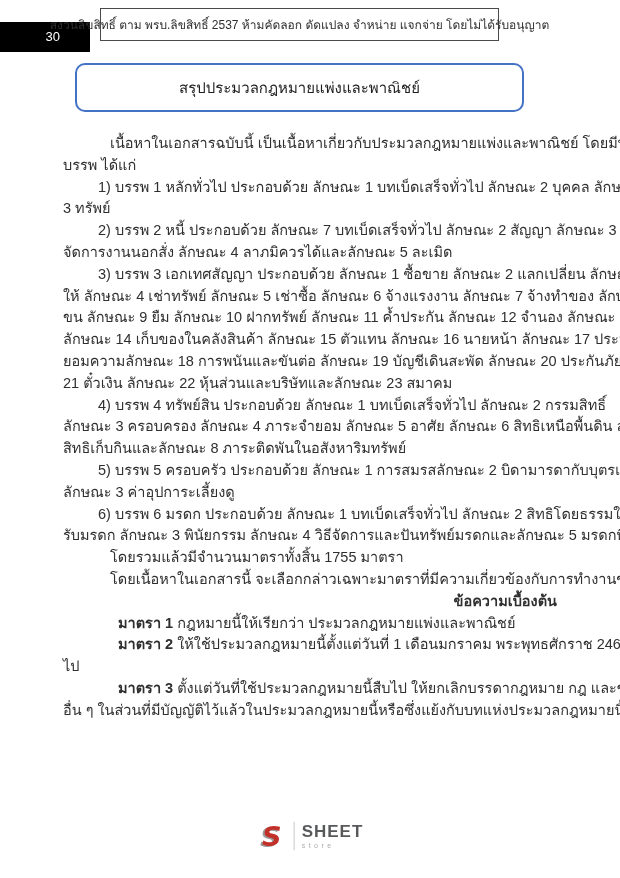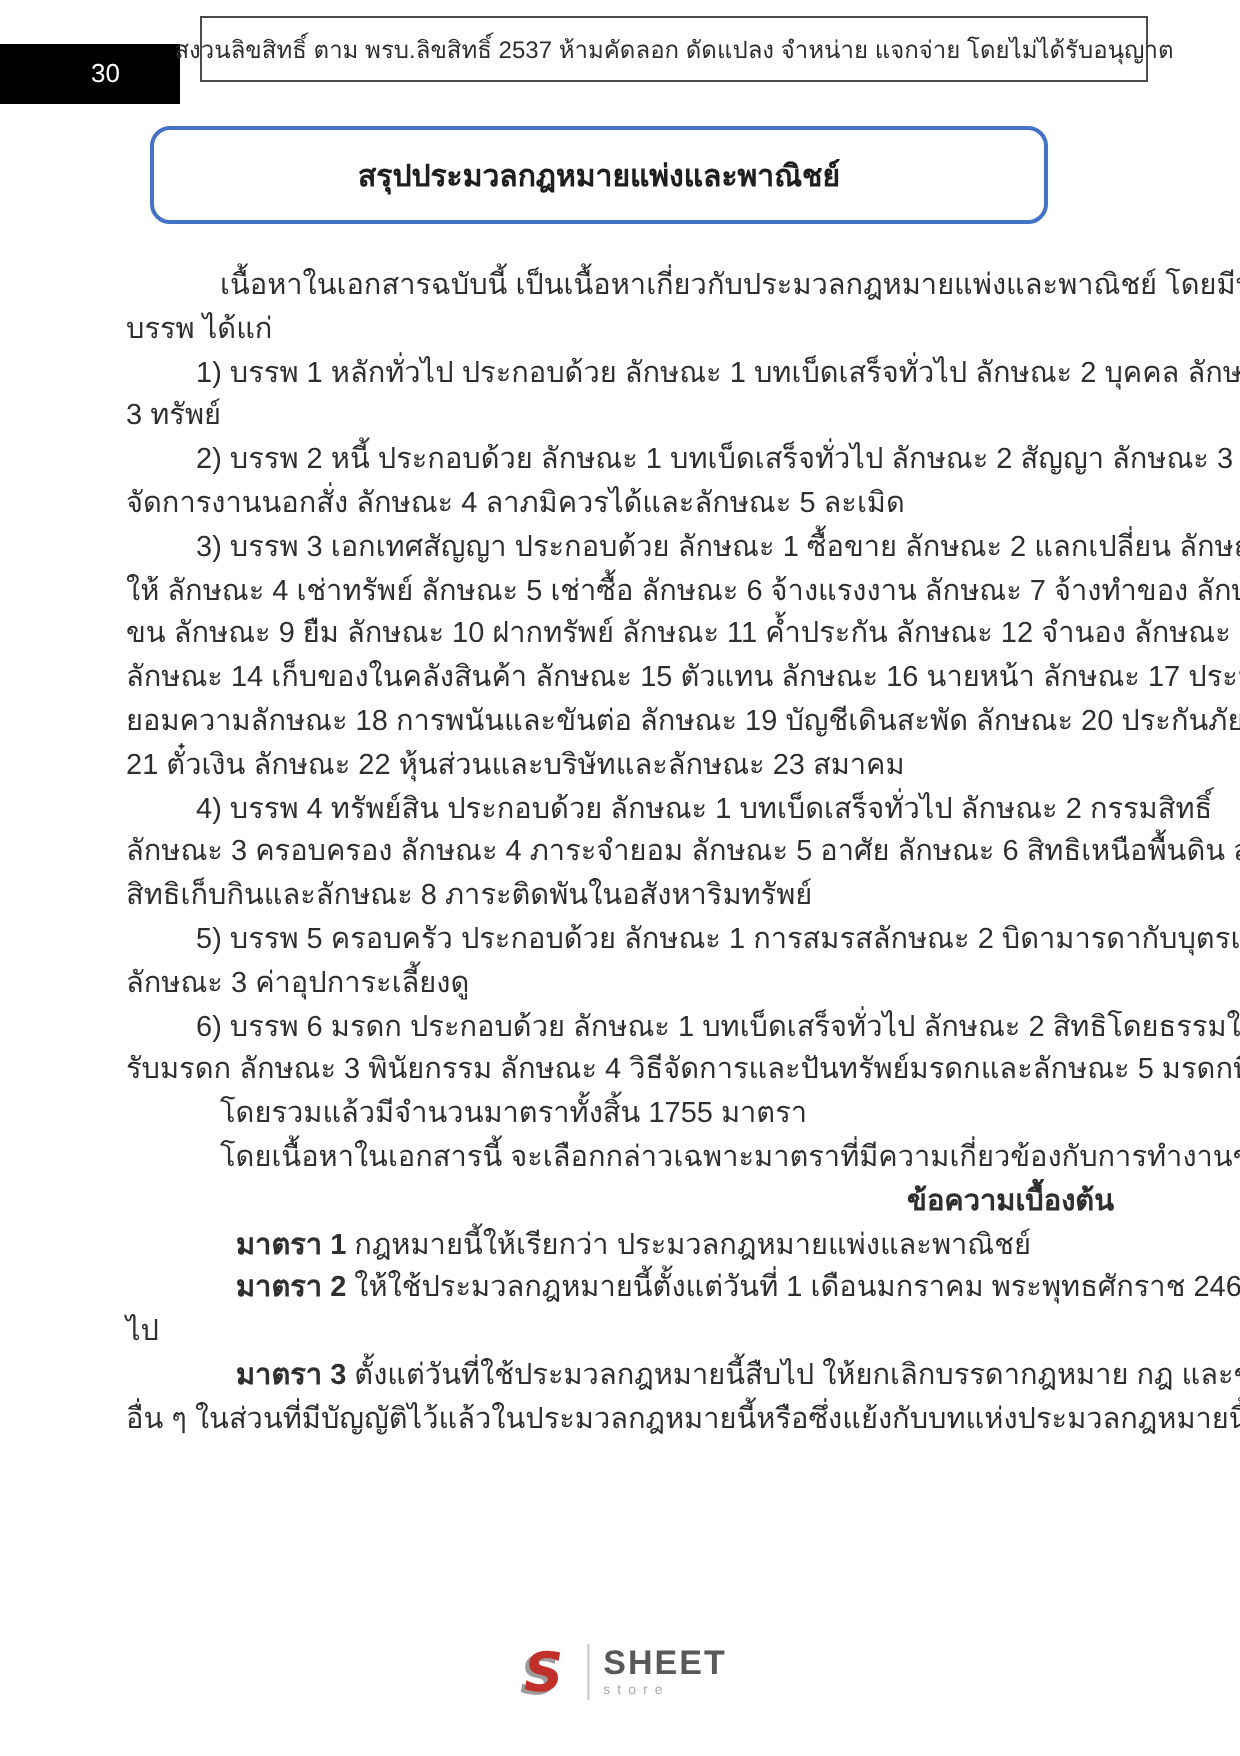--- a/index.html
+++ b/index.html
@@ -16,36 +16,36 @@
     width: 90px; height: 30px;
     background: #000000;
     color: #ffffff;
     font-size: 13px;
     text-align: right;
     line-height: 30px;
     padding-right: 30px;
   }
   .copyright-box {
     position: absolute; left: 100px; top: 8px;
-    width: 474px; height: 33px;
+    width: 399px; height: 33px;
     border: 1px solid #4a4a4a;
     background: #ffffff;
     display: flex; align-items: center; justify-content: center;
     font-size: 12px;
     color: #2e2e2e;
     white-space: nowrap;
   }
   .title-box {
     position: absolute; left: 75px; top: 63px;
     width: 449px; height: 49px;
     border: 2px solid #4472c4;
     border-radius: 10px;
     background: #ffffff;
     display: flex; align-items: center; justify-content: center;
-    font-size: 15px; font-weight: 700;
+    font-size: 15px; font-weight: 400;
     color: #1f1f1f;
   }
   .body-text {
     position: absolute; left: 63px; top: 133px;
     width: 494px;
     font-size: 14.5px;
     line-height: 21.8px;
     color: #2f2f2f;
   }
   .line { white-space: nowrap; }
@@ -94,21 +94,21 @@
 
 <div class="title-box">
   <span>สรุปประมวลกฎหมายแพ่งและพาณิชย์</span>
 </div>
 
 <div class="body-text" id="body-text">
     <div class="line para"><span>เนื้อหาในเอกสารฉบับนี้ เป็นเนื้อหาเกี่ยวกับประมวลกฎหมายแพ่งและพาณิชย์ โดยมีทั้งหมด 6</span></div>
     <div class="line cont"><span>บรรพ ได้แก่</span></div>
     <div class="line num"><span>1) บรรพ 1 หลักทั่วไป ประกอบด้วย ลักษณะ 1 บทเบ็ดเสร็จทั่วไป ลักษณะ 2 บุคคล ลักษณะ</span></div>
     <div class="line cont"><span>3 ทรัพย์</span></div>
-    <div class="line num"><span>2) บรรพ 2 หนี้ ประกอบด้วย ลักษณะ 1 บทเบ็ดเสร็จทั่วไป ลักษณะ 2 สัญญา ลักษณะ 3</span></div>
+    <div class="line num"><span>2) บรรพ 2 หนี้ ประกอบด้วย ลักษณะ 7 บทเบ็ดเสร็จทั่วไป ลักษณะ 2 สัญญา ลักษณะ 3</span></div>
     <div class="line cont"><span>จัดการงานนอกสั่ง ลักษณะ 4 ลาภมิควรได้และลักษณะ 5 ละเมิด</span></div>
     <div class="line num"><span>3) บรรพ 3 เอกเทศสัญญา ประกอบด้วย ลักษณะ 1 ซื้อขาย ลักษณะ 2 แลกเปลี่ยน ลักษณะ 3</span></div>
     <div class="line cont"><span>ให้ ลักษณะ 4 เช่าทรัพย์ ลักษณะ 5 เช่าซื้อ ลักษณะ 6 จ้างแรงงาน ลักษณะ 7 จ้างทำของ ลักษณะ 8 รับ</span></div>
     <div class="line cont"><span>ขน ลักษณะ 9 ยืม ลักษณะ 10 ฝากทรัพย์ ลักษณะ 11 ค้ำประกัน ลักษณะ 12 จำนอง ลักษณะ 13 จำนำ</span></div>
     <div class="line cont"><span>ลักษณะ 14 เก็บของในคลังสินค้า ลักษณะ 15 ตัวแทน ลักษณะ 16 นายหน้า ลักษณะ 17 ประนีประนอม</span></div>
     <div class="line cont"><span>ยอมความลักษณะ 18 การพนันและขันต่อ ลักษณะ 19 บัญชีเดินสะพัด ลักษณะ 20 ประกันภัย ลักษณะ</span></div>
     <div class="line cont"><span>21 ตั๋วเงิน ลักษณะ 22 หุ้นส่วนและบริษัทและลักษณะ 23 สมาคม</span></div>
     <div class="line num"><span>4) บรรพ 4 ทรัพย์สิน ประกอบด้วย ลักษณะ 1 บทเบ็ดเสร็จทั่วไป ลักษณะ 2 กรรมสิทธิ์</span></div>
     <div class="line cont"><span>ลักษณะ 3 ครอบครอง ลักษณะ 4 ภาระจำยอม ลักษณะ 5 อาศัย ลักษณะ 6 สิทธิเหนือพื้นดิน ลักษณะ 7</span></div>
     <div class="line cont"><span>สิทธิเก็บกินและลักษณะ 8 ภาระติดพันในอสังหาริมทรัพย์</span></div>

